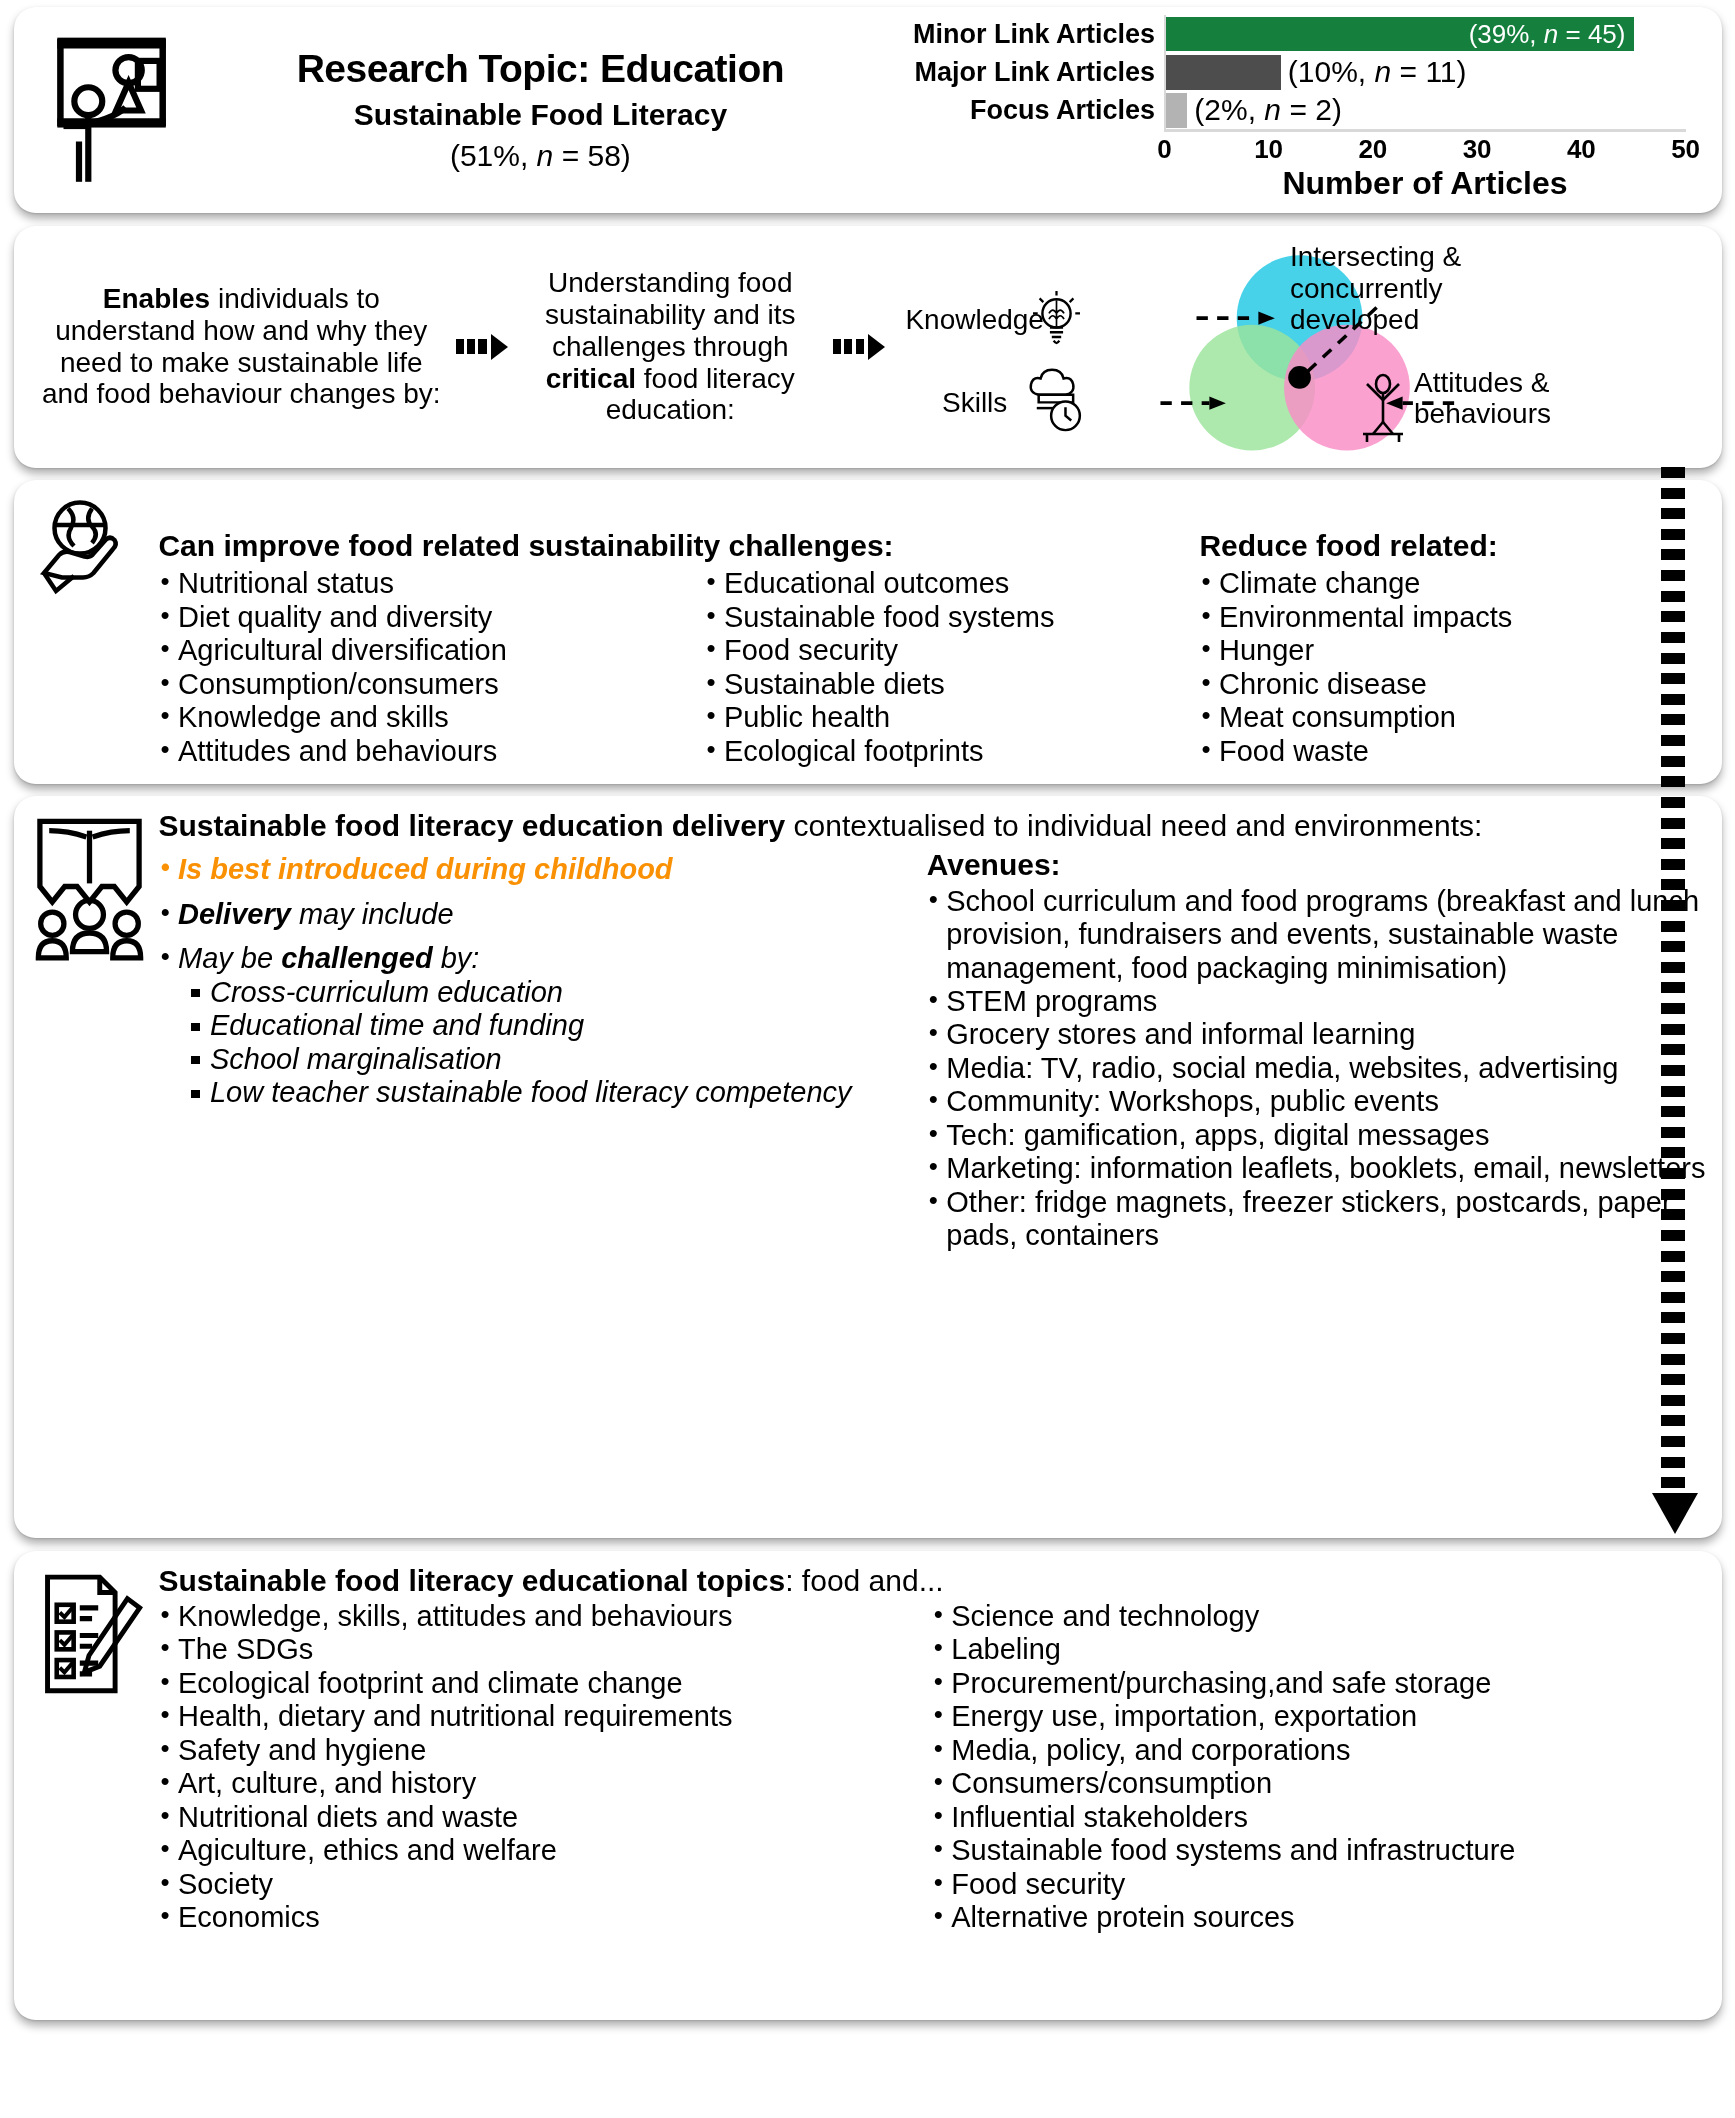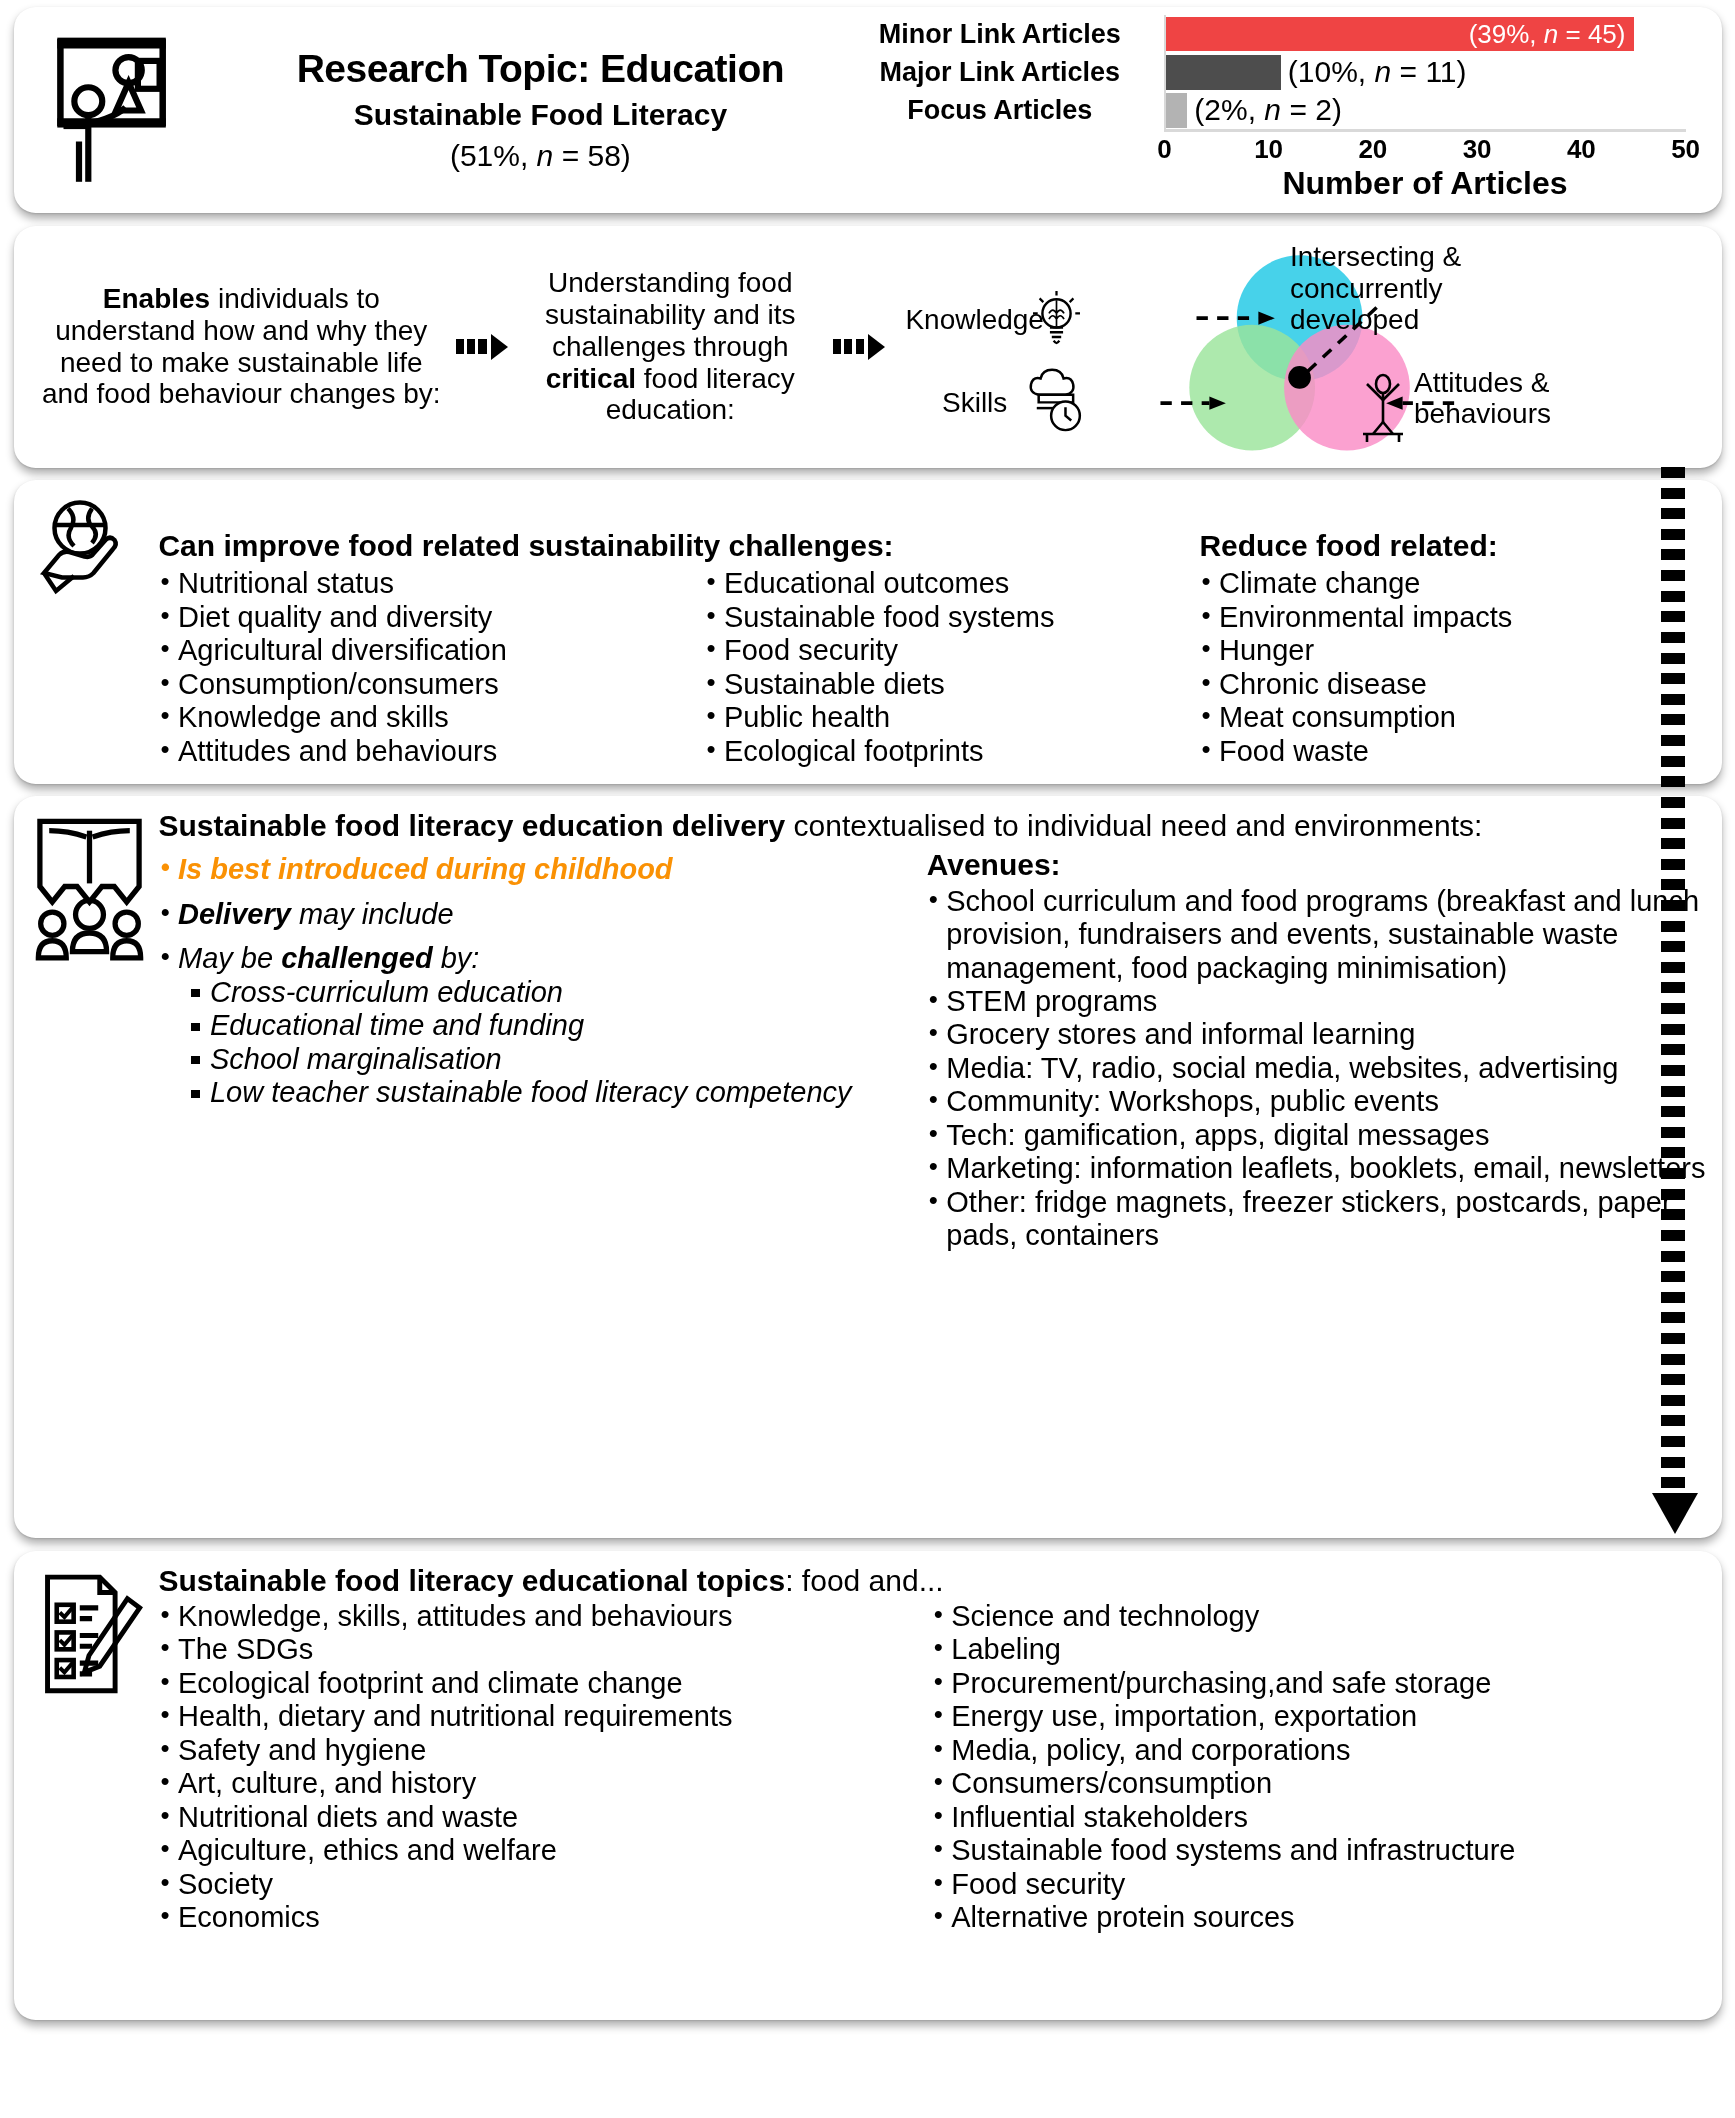--- a/index.html
+++ b/index.html
@@ -30,27 +30,27 @@
   .hdr-title { font-size: 39px; font-weight: bold; letter-spacing: -0.5px; white-space: nowrap;}
   .hdr-sub { font-size: 30px; font-weight: bold; white-space: nowrap;}
   .hdr-stat { font-size: 30px; white-space: nowrap;}
   .hdr-stat i { font-style: italic; }
 
   
   .chart { flex: 1; position: relative; padding: 8.2px 36px 5.2px 0; }
   .chart-rows { display: flex; flex-direction: column; }
   .chart-row { display: flex; align-items: center; height: 38px; }
   .chart-label {
-    width: 320px; text-align: center; padding-right: 9.3px;
+    width: 320px; text-align: right; padding-right: 9.3px;
     font-size: 27px; font-weight: bold; white-space: nowrap;
   }
   .chart-track { position: relative; flex: 1; height: 100%; display:flex; align-items:center;
                  border-left: 2.6px solid #d9d9d9; }
   .chart-bar { height: 34px; position: relative; }
-  .chart-bar.b0 { background: #ef4444; padding-left: 48px; }
+  .chart-bar.b0 { background: #15803d; padding-left: 48px; }
   .chart-bar.b1 { background: #4d4d4d; height: 35px; }
   .chart-bar.b2 { background: #b3b3b3; height: 35px; }
   .bar-value {
     position: absolute; right: 8.2px; top: 50%; transform: translateY(-50%);
     font-size: 26px; color: #fff; white-space: nowrap;
   }
   .bar-value-out {
     position: absolute; left: 100%; top: 50%; transform: translateY(-50%);
     margin-left: 7.2px; font-size: 30px; color: #000; white-space: nowrap;
   }

